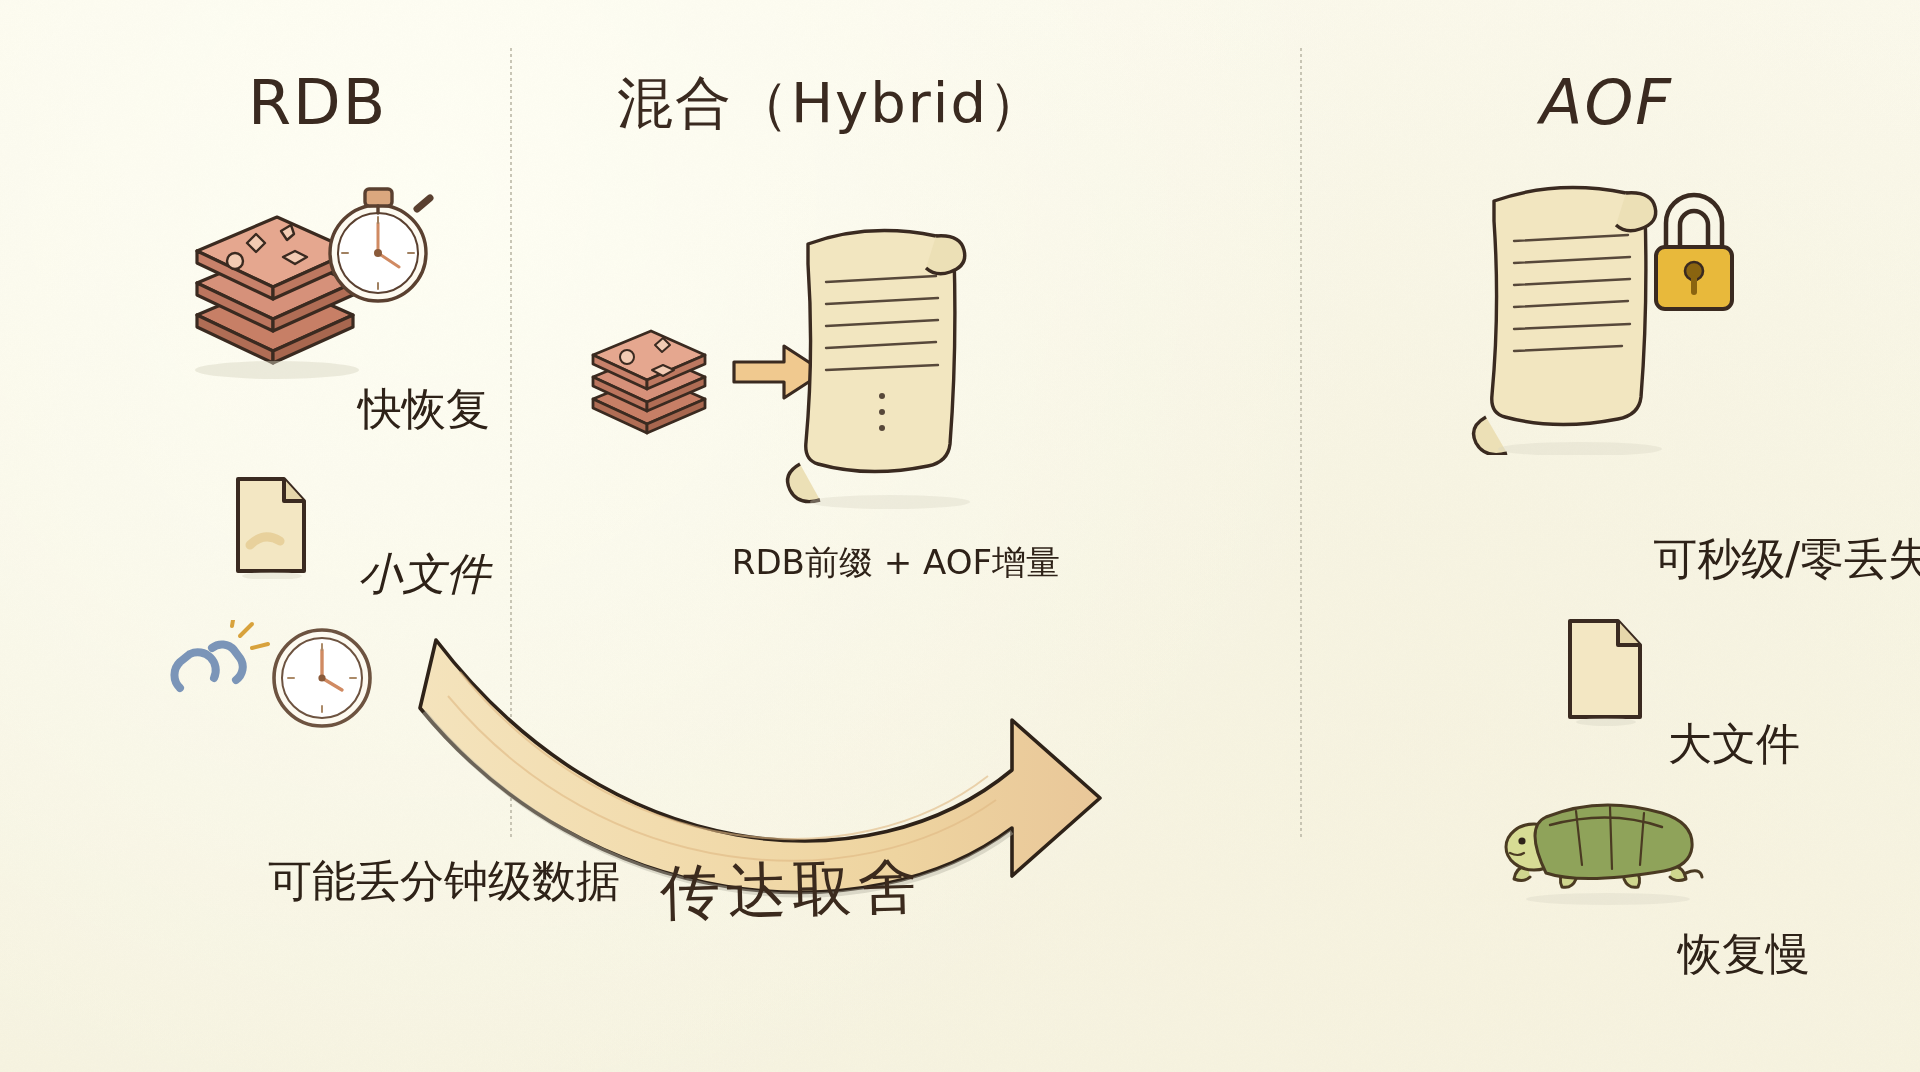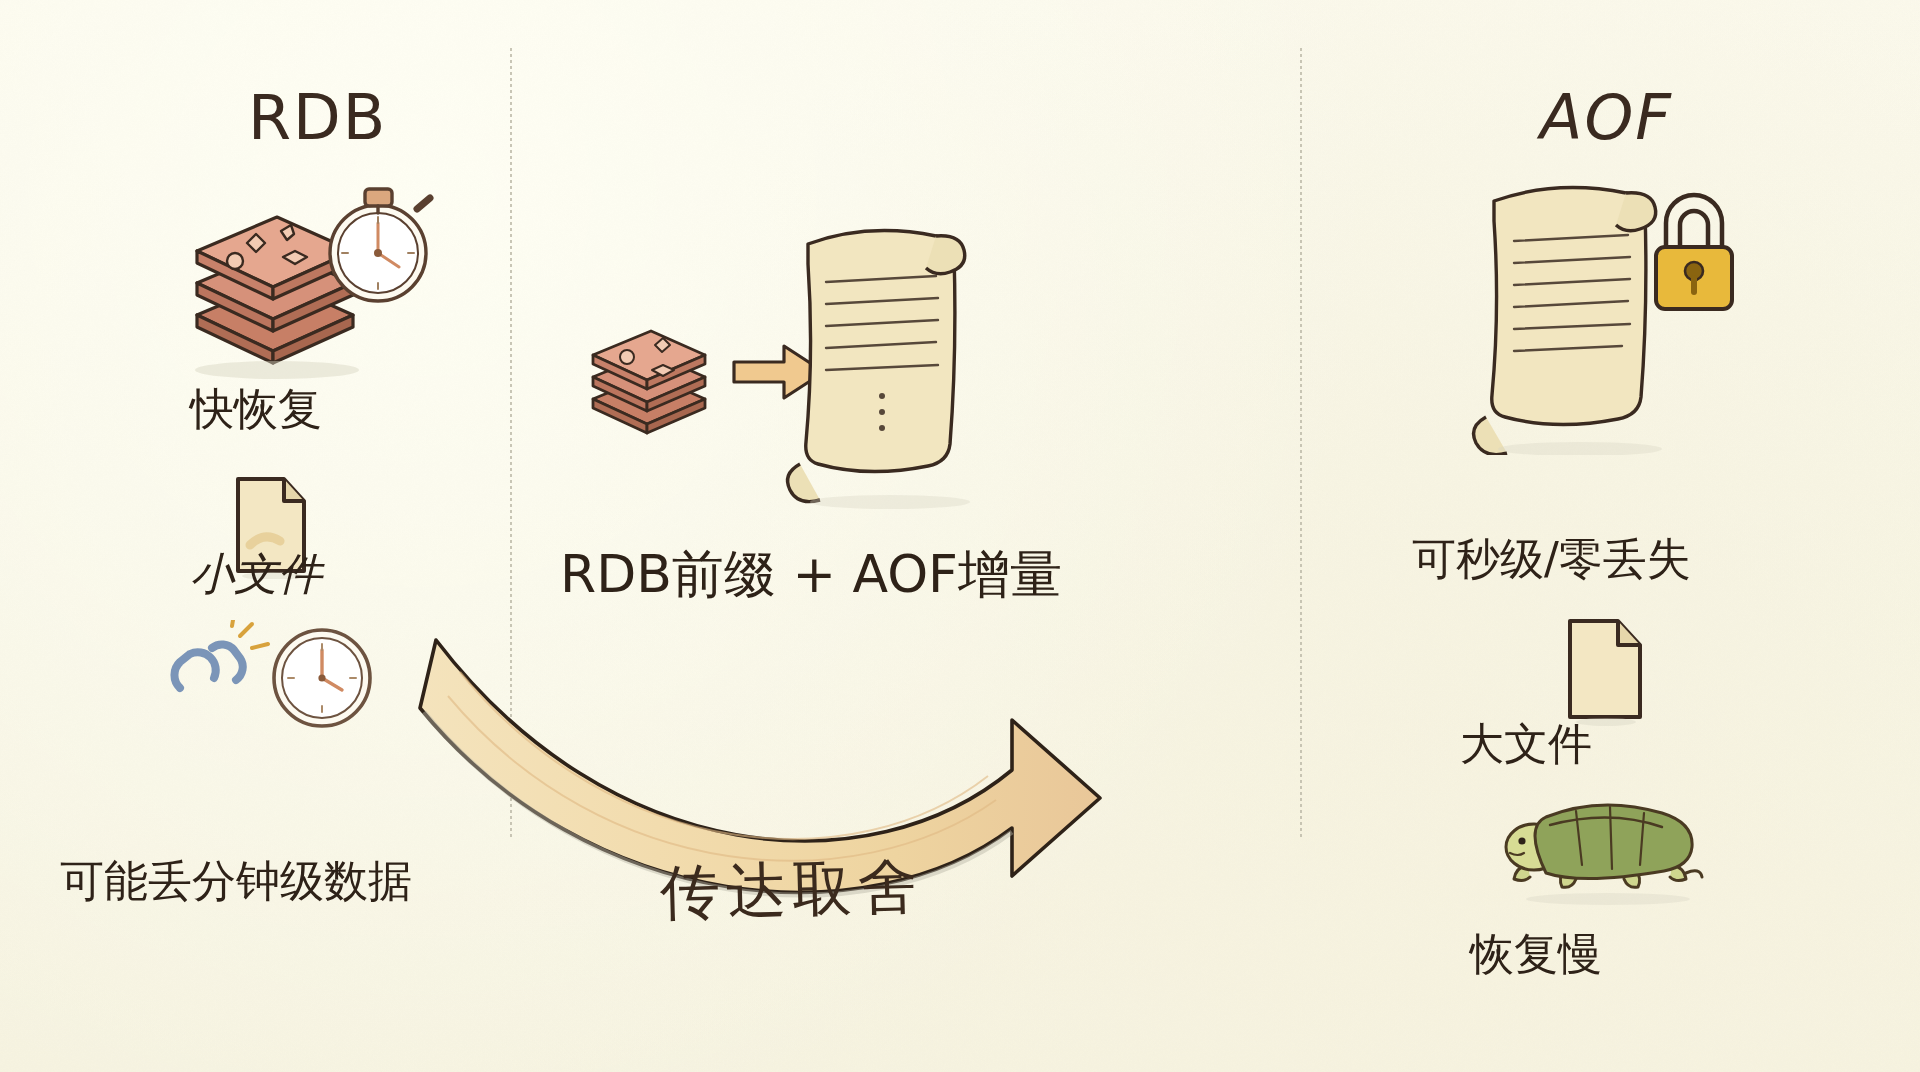--- a/index.html
+++ b/index.html
@@ -30,40 +30,39 @@
   #div2{left:1300px;}
 
   .title{
     position:absolute;
     font-size:62px;
     color:#3a2a20;
     white-space:nowrap;
     letter-spacing:2px;
     font-family:"DejaVu Sans", sans-serif;
     font-weight:400;
-    margin-top:15px;
   }
   .title .hl{
     position:absolute;left:-10px;right:-14px;bottom:-4px;height:13px;
     background:linear-gradient(90deg, rgba(230,200,120,0) 0%, rgba(231,199,120,.95) 12%, rgba(236,206,130,.95) 55%, rgba(228,196,116,.5) 92%, rgba(228,196,116,0) 100%);
     border-radius:7px;
     transform:rotate(-.6deg);
     z-index:-1;
   }
   .title span.txt{position:relative;z-index:2;}
 
   .label{
     position:absolute;
     color:#2e2218;
     white-space:nowrap;
     font-family:"DejaVu Sans", sans-serif;
-    text-align:left;
+    text-align:right;
   }
   .l-big{font-size:44px;}
-  .l-mid{font-size:52px;}
+  .l-mid{font-size:34px;}
 
   .illus{position:absolute;}
 
   .banner-text{
     position:absolute;
     font-size:60px;
     color:#3b2a1d;
     white-space:nowrap;
     font-family:"DejaVu Sans", sans-serif;
     letter-spacing:6px;
@@ -171,20 +170,21 @@
       <path d="M162 92 L162 86"></path>
         <path d="M128 58 L134 58"></path>
     </g>
   </g>
 </svg>
 
 <div class="label l-big" style="left:60px;top:852px;width:560px;">可能丢分钟级数据</div>
 
 <div class="title" id="t-hy" style="left:617px;top:66px;font-size:56px;">
   <span class="hl"></span>
+  <span class="txt">混合（Hybrid）</span>
 </div>
 
 <svg class="illus" style="left:585px;top:325px;" width="150" height="110" viewBox="0 0 150 110">
   <g stroke="#3a2a20" stroke-width="2.8" fill="none" stroke-linejoin="round" stroke-linecap="round">
     <path d="M8 74 L62 99 L120 74 L66 50 Z" fill="#c77f66"></path>
     <path d="M8 74 L8 83 L62 108 L62 99 Z" fill="#b06d55"></path>
     <path d="M62 99 L62 108 L120 83 L120 74 Z" fill="#a8674f"></path>
     <path d="M8 52 L62 77 L120 52 L66 28 Z" fill="#d6917a"></path>
     <path d="M8 52 L8 61 L62 86 L62 77 Z" fill="#bb755e"></path>
     <path d="M62 77 L62 86 L120 61 L120 52 Z" fill="#b06d55"></path>

